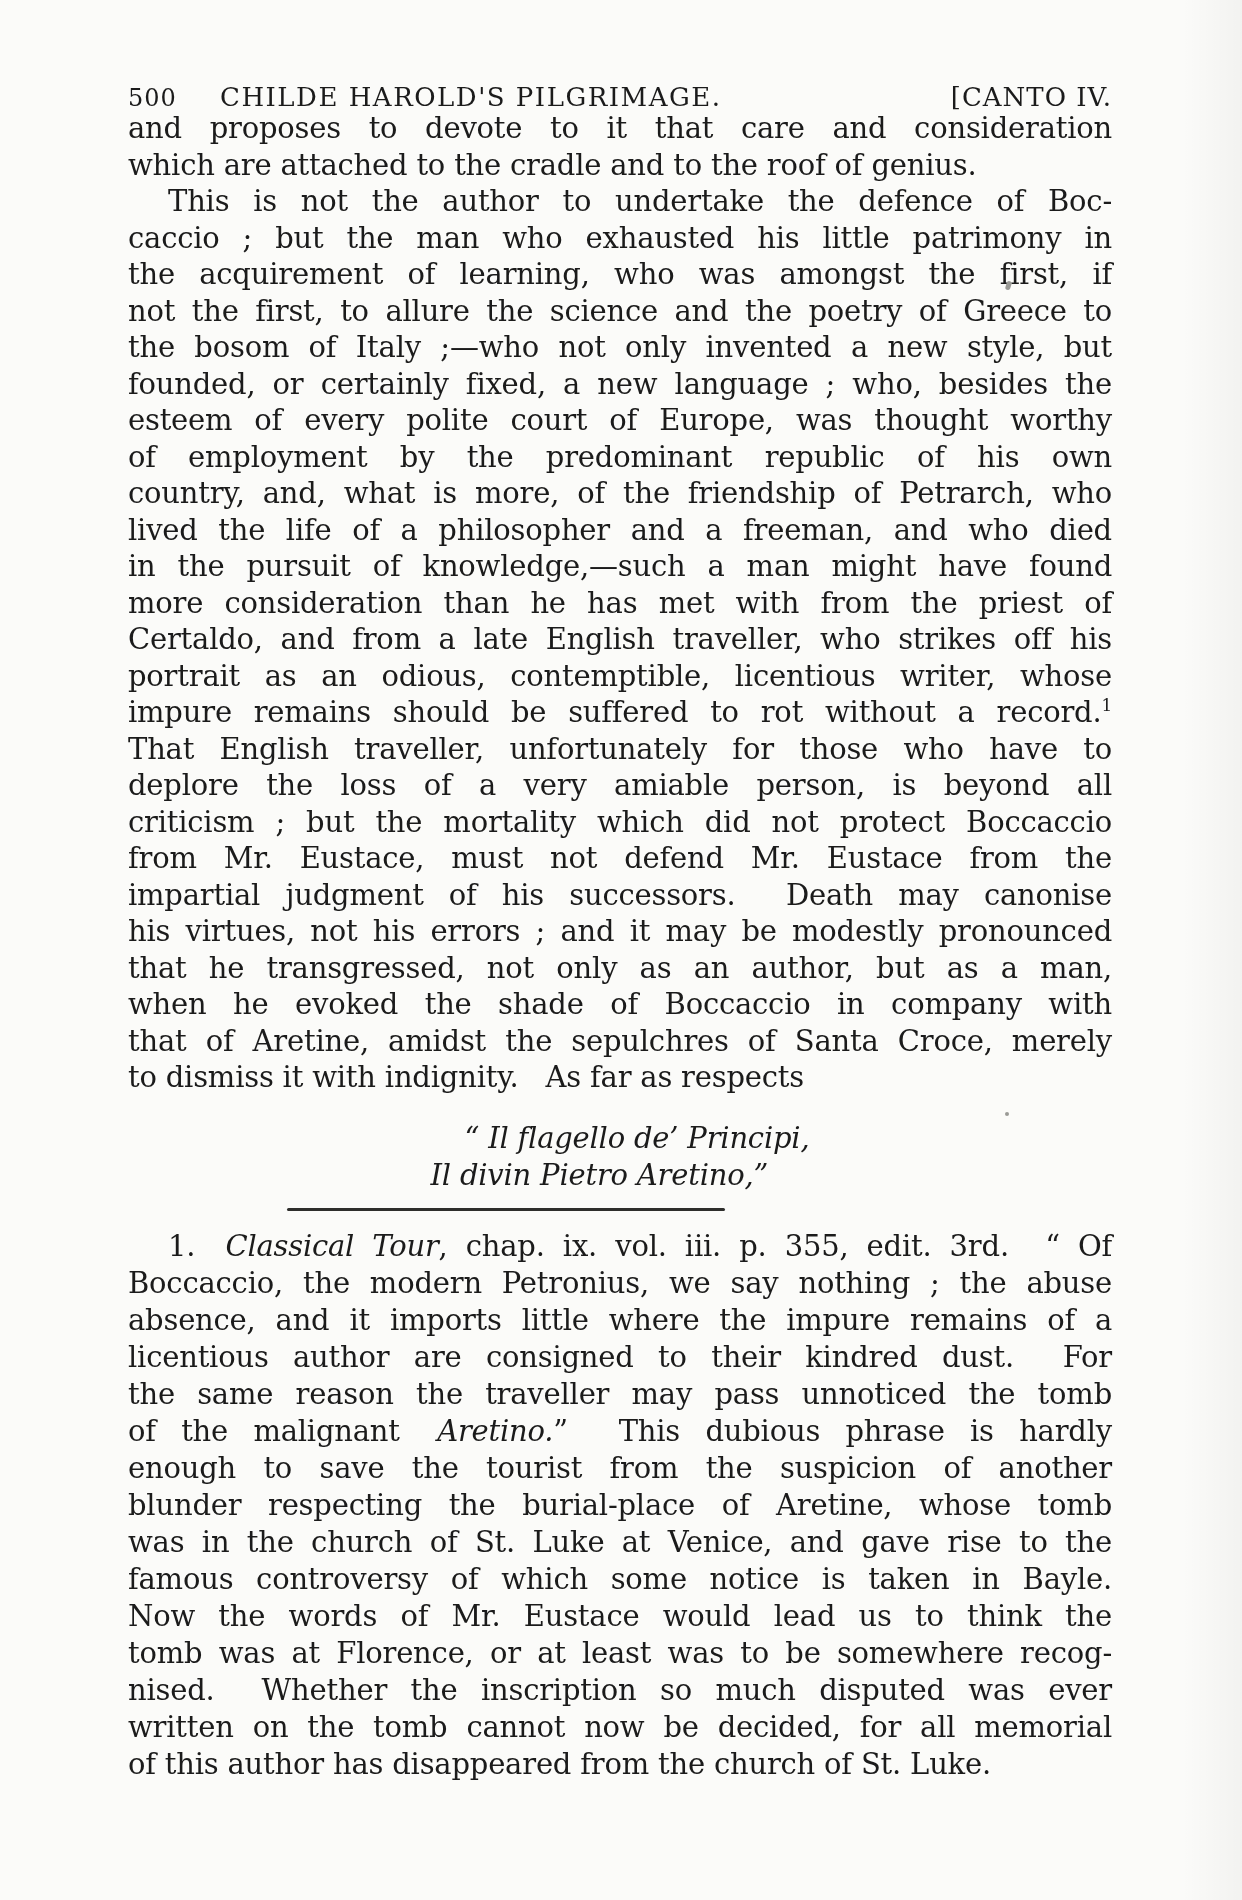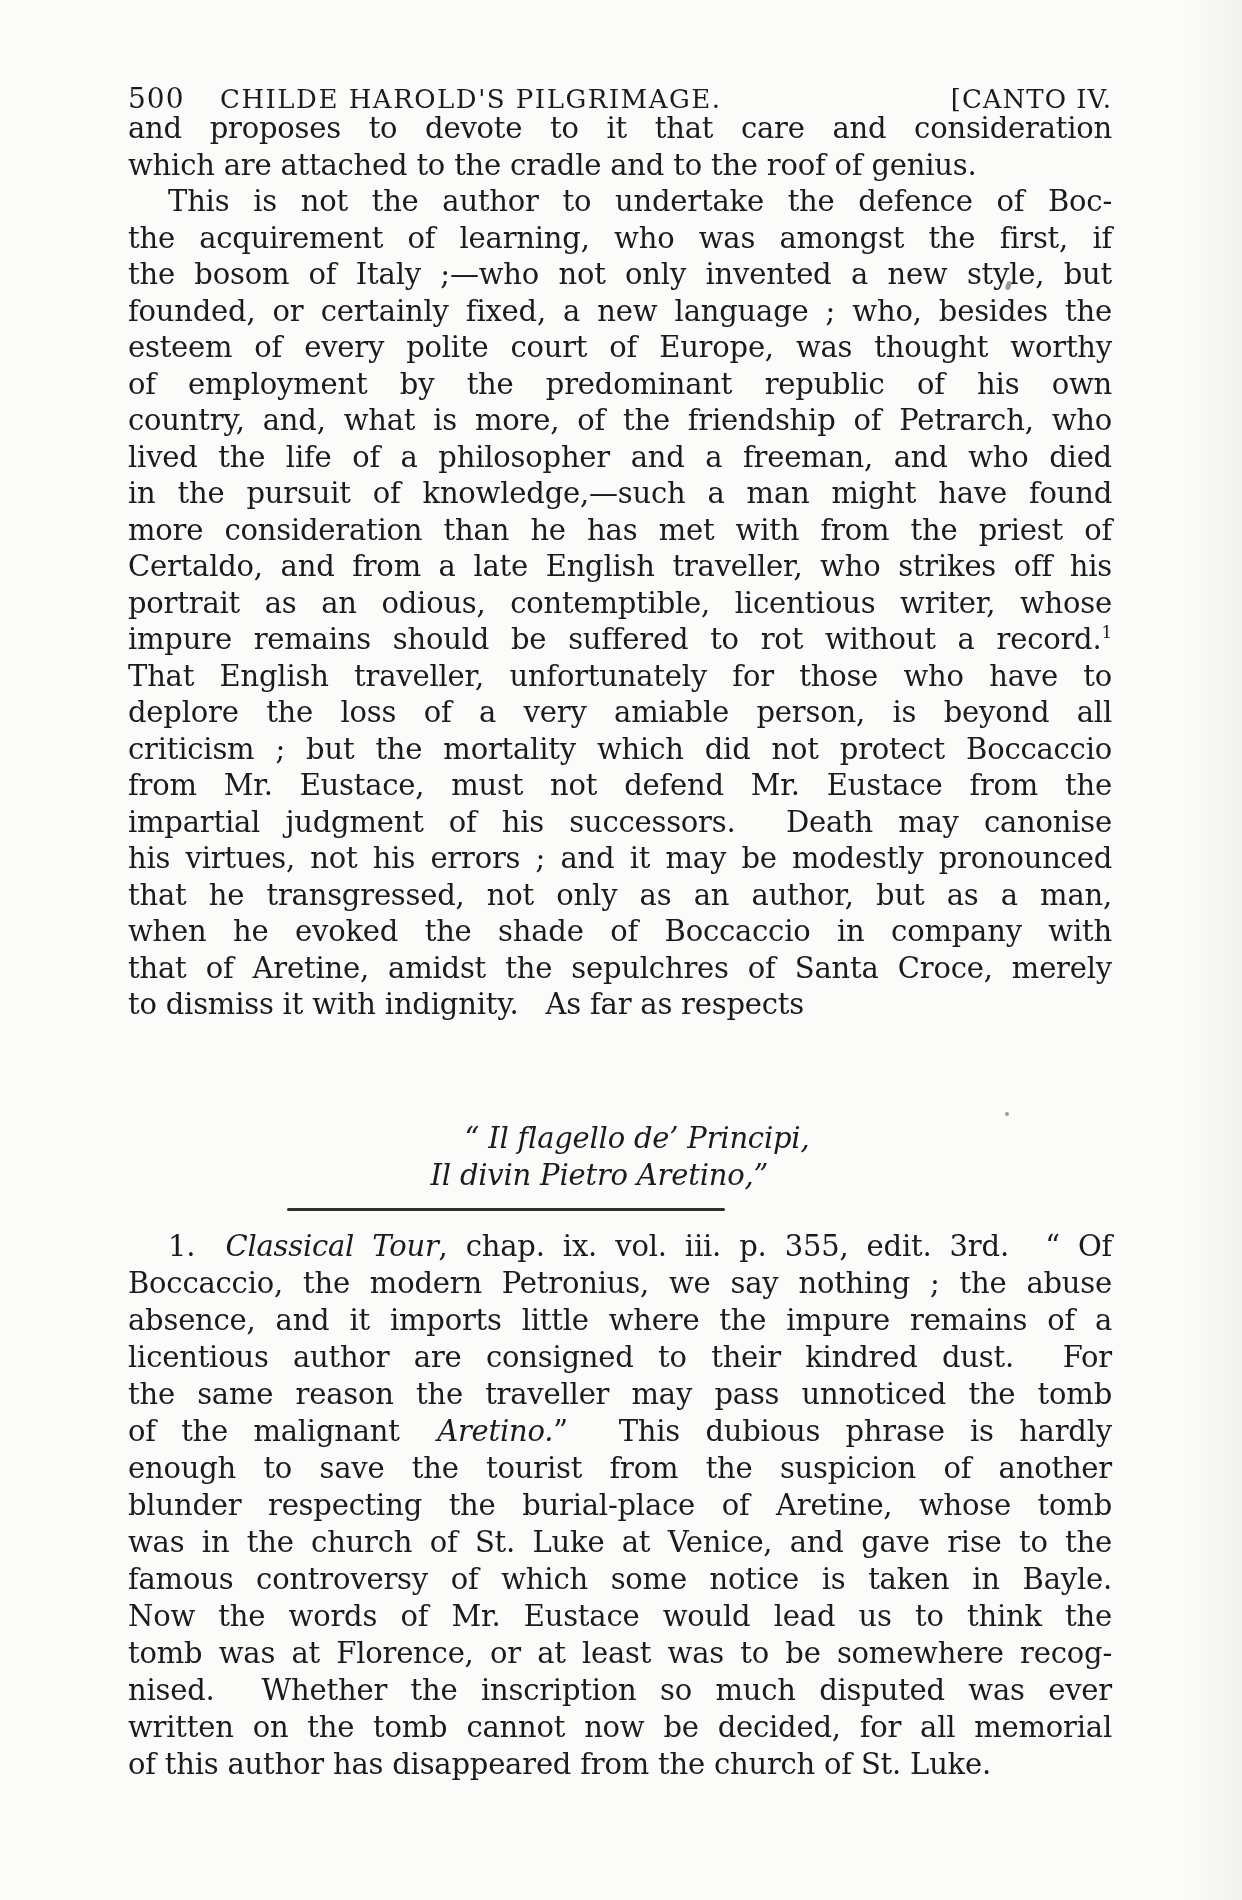--- a/index.html
+++ b/index.html
@@ -17,21 +17,21 @@
   .page::after{ 
     content:"";position:absolute;top:0;right:0;width:60px;height:100%;
     background:linear-gradient(to right, rgba(0,0,0,0), rgba(0,0,0,0.035));
     pointer-events:none;
   }
   .header{
     position:absolute;left:128px;top:82px;width:984px;
     display:flex;align-items:baseline;
     font-size:26px;
   }
-  .header .num{width:130px;font-size:28px;letter-spacing:1px;}
+  .header .num{width:130px;font-size:24px;letter-spacing:1px;}
   .header .title{flex:1;text-align:left;letter-spacing:1.5px;position:relative;left:-38px;white-space:nowrap;}
   .header .canto{letter-spacing:1px;white-space:nowrap;}
   .bodytext{
     position:absolute;left:128px;top:110px;width:984px;
     font-size:29px;
   }
   .bodytext .line{line-height:36.5px;}
   .footnote{
     position:absolute;left:128px;top:1228px;width:984px;
     font-size:29px;
@@ -70,21 +70,23 @@
   <div class="header">
     <span class="num">500</span>
     <span class="title">CHILDE HAROLD'S PILGRIMAGE.</span>
     <span class="canto">[CANTO IV.</span>
   </div>
 
   <div class="bodytext">
       <div class="line"><span>and proposes to devote to it that care and consideration</span></div>
       <div class="line last"><span>which are attached to the cradle and to the roof of genius.</span></div>
       <div class="line indent"><span>This is not the author to undertake the defence of Boc-</span></div>
+      <div class="line"><span>caccio ; but the man who exhausted his little patrimony in</span></div>
       <div class="line"><span>the acquirement of learning, who was amongst the first, if</span></div>
+      <div class="line"><span>not the first, to allure the science and the poetry of Greece to</span></div>
       <div class="line"><span>the bosom of Italy ;—who not only invented a new style, but</span></div>
       <div class="line"><span>founded, or certainly fixed, a new language ; who, besides the</span></div>
       <div class="line"><span>esteem of every polite court of Europe, was thought worthy</span></div>
       <div class="line"><span>of employment by the predominant republic of his own</span></div>
       <div class="line"><span>country, and, what is more, of the friendship of Petrarch, who</span></div>
       <div class="line"><span>lived the life of a philosopher and a freeman, and who died</span></div>
       <div class="line"><span>in the pursuit of knowledge,—such a man might have found</span></div>
       <div class="line"><span>more consideration than he has met with from the priest of</span></div>
       <div class="line"><span>Certaldo, and from a late English traveller, who strikes off his</span></div>
       <div class="line"><span>portrait as an odious, contemptible, licentious writer, whose</span></div>

